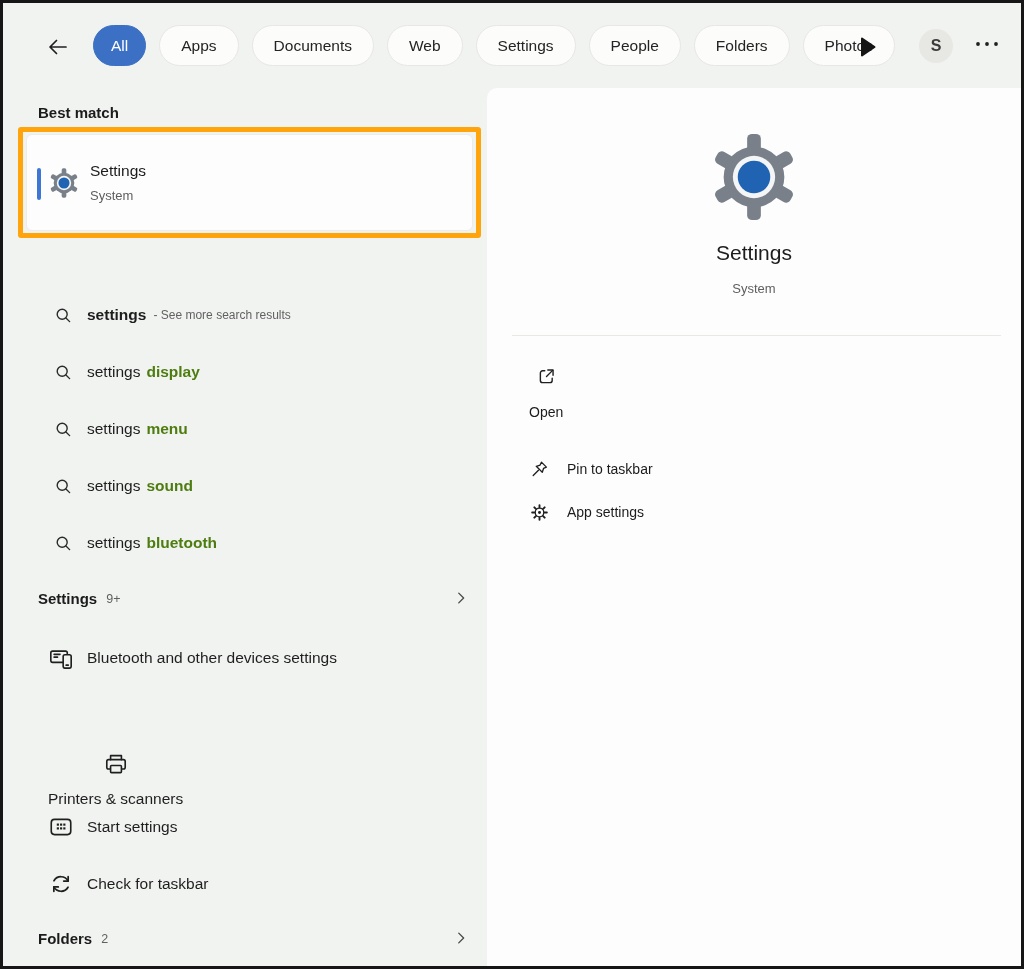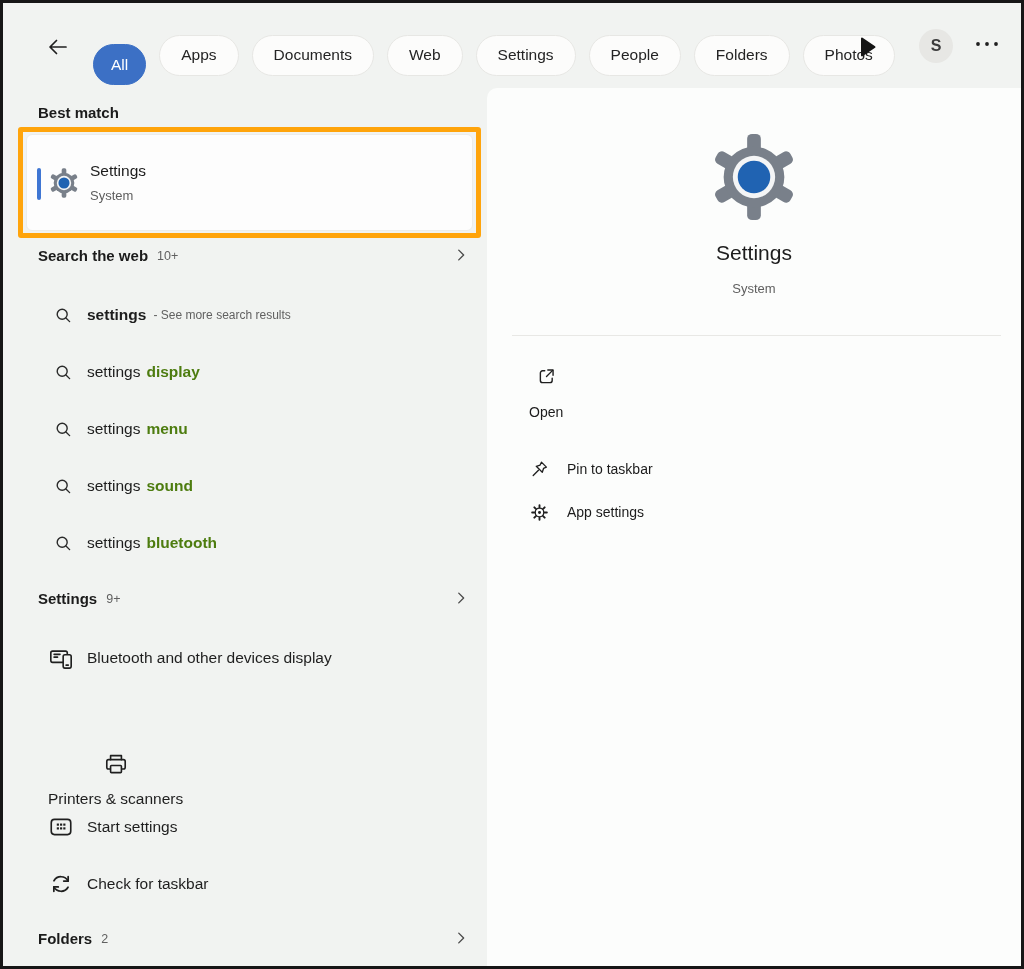--- a/index.html
+++ b/index.html
@@ -4,21 +4,21 @@
 <style>
   * { margin:0; padding:0; box-sizing:border-box; }
   body { font-family:"Liberation Sans","DejaVu Sans",sans-serif; background:#555; }
   .screen { position:relative; width:1024px; height:969px; background:#161616; }
   .inner { position:absolute; left:3px; top:3px; width:1018px; height:963px; background:#f1f3f1; overflow:hidden; }
 
   
   .back-btn { position:absolute; left:40px; top:29px; width:30px; height:30px; display:flex; align-items:center; justify-content:center; cursor:pointer; }
   .pills { position:absolute; left:90px; top:22px; display:flex; gap:13px; align-items:center; }
   .pill { height:41px; padding:0 21px; display:flex; align-items:center; border-radius:22px; background:#fcfcfb; border:1px solid #e7e7e4; font-size:15.5px; color:#242424; cursor:pointer; white-space:nowrap; }
-  .pill.selected { background:#3c70c5; border-color:#3c70c5; color:#fff; padding:0 17px;margin-top:19px; }
+  .pill.selected { background:#3c70c5; border-color:#3c70c5; color:#fff; padding:0 17px; }
   .more-filters { position:absolute; left:853px; top:31px; width:22px; height:26px; cursor:pointer; }
   .avatar { position:absolute; left:916px; top:26px; width:34px; height:34px; border-radius:50%; background:#e7e7e4; display:flex; align-items:center; justify-content:center; font-size:16px; font-weight:600; color:#3c3c3c; cursor:pointer; }
   .dots { position:absolute; left:969px; top:36px; width:32px; height:14px; cursor:pointer; }
 
   
   .sec-heading { position:absolute; left:35px; width:432px; display:flex; align-items:center; gap:9px; font-size:15px; font-weight:700; color:#1b1b1b; }
   .sec-heading .count { font-size:12.5px; font-weight:400; color:#606060; padding-top:2px; }
   .sec-heading .chev { margin-left:auto; width:18px; height:18px; cursor:pointer; }
   #h-best { top:101px; }
   #h-web  { top:243px; }
@@ -125,29 +125,20 @@
     <div class="best-card">
       <div class="accent-bar"></div>
       <svg class="best-gear" viewBox="0 0 48 48">
           <use href="#gearShape"></use>
         </svg>
       <div class="best-title">Settings</div>
       <div class="best-sub">System</div>
     </div>
     <div class="annotation"></div>
 
-    <div class="sec-heading" id="h-web">
-      <span>Search the web</span>
-      <span class="count">10+</span>
-      <span class="chev">
-        <svg width="18" height="18" viewBox="0 0 24 24" fill="none" stroke="#4a4a4a" stroke-width="1.8" stroke-linecap="round" stroke-linejoin="round">
-            <path d="M9 5.5 15.5 12 9 18.5"></path>
-          </svg>
-      </span>
-    </div>
 
     <div class="sugg-row" id="sugg0">
       <span class="q">
           <svg viewBox="0 0 24 24" fill="none" stroke="#2a2a2a" stroke-width="1.6" stroke-linecap="round">
             <circle cx="10.5" cy="10.5" r="5.7"></circle>
             <path d="M14.8 14.8 19 19"></path>
           </svg>
         </span>
       <span class="term sb">settings</span>
       <span class="note">- See more search results</span>
@@ -205,21 +196,21 @@
 
     <div class="set-row" id="set0">
       <span class="ic">
         <svg viewBox="0 0 24 24" fill="none" stroke="#1f1f1f" stroke-width="1.5" stroke-linecap="round" stroke-linejoin="round">
             <rect x="2.6" y="5.6" width="15.2" height="10.4" rx="1.6"></rect>
             <path d="M5.6 8.6h5.5M5.6 11.2h3.2"></path>
             <rect x="14" y="9" width="7.4" height="12.3" rx="1.6" fill="#f1f3f1"></rect>
             <path d="M16.7 18.6h2"></path>
           </svg>
       </span>
-      <span class="lbl">Bluetooth and other devices display</span>
+      <span class="lbl">Bluetooth and other devices settings</span>
     </div>
     <div class="set-row" id="set2">
       <span class="ic">
         <svg viewBox="0 0 24 24" fill="none" stroke="#1f1f1f" stroke-width="1.5" stroke-linecap="round" stroke-linejoin="round">
             <path d="M7 8V4.3h10V8"></path>
             <rect x="3.5" y="8" width="17" height="8.6" rx="1.6"></rect>
             <rect x="7" y="13.4" width="10" height="6.6" rx="0.8" fill="#f1f3f1"></rect>
           </svg>
       </span>
       <span class="lbl">Printers &amp; scanners</span>

